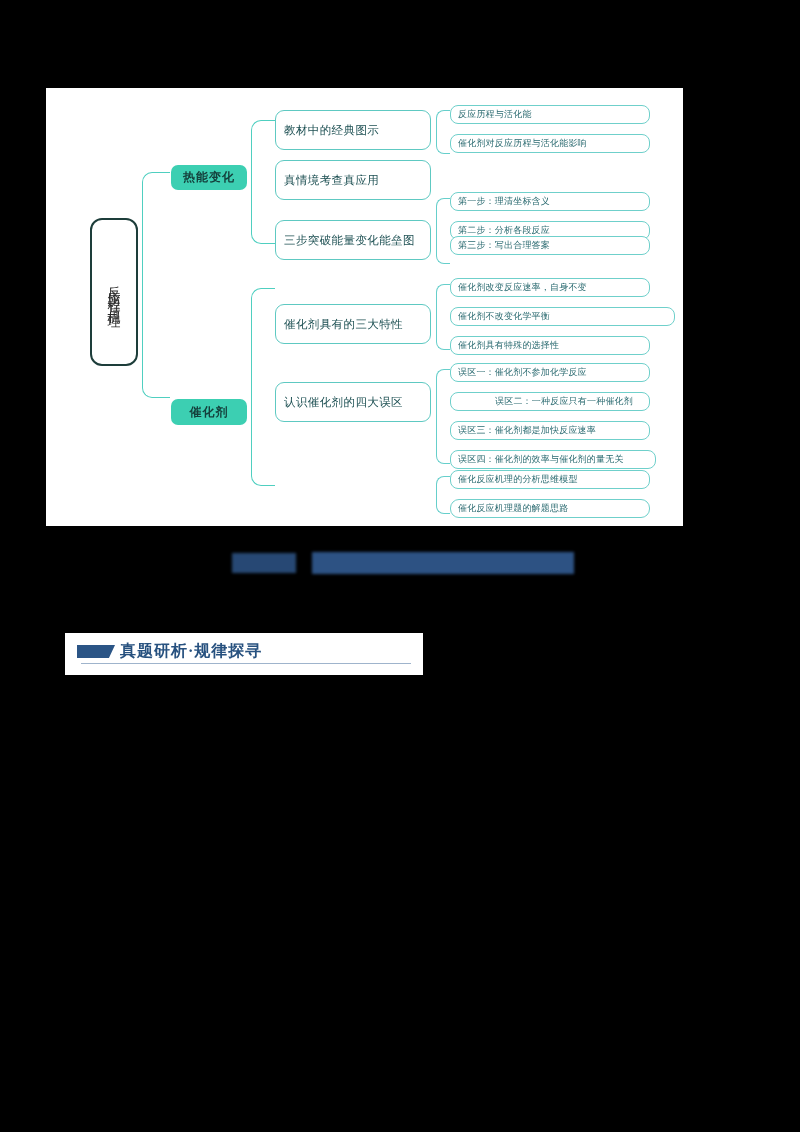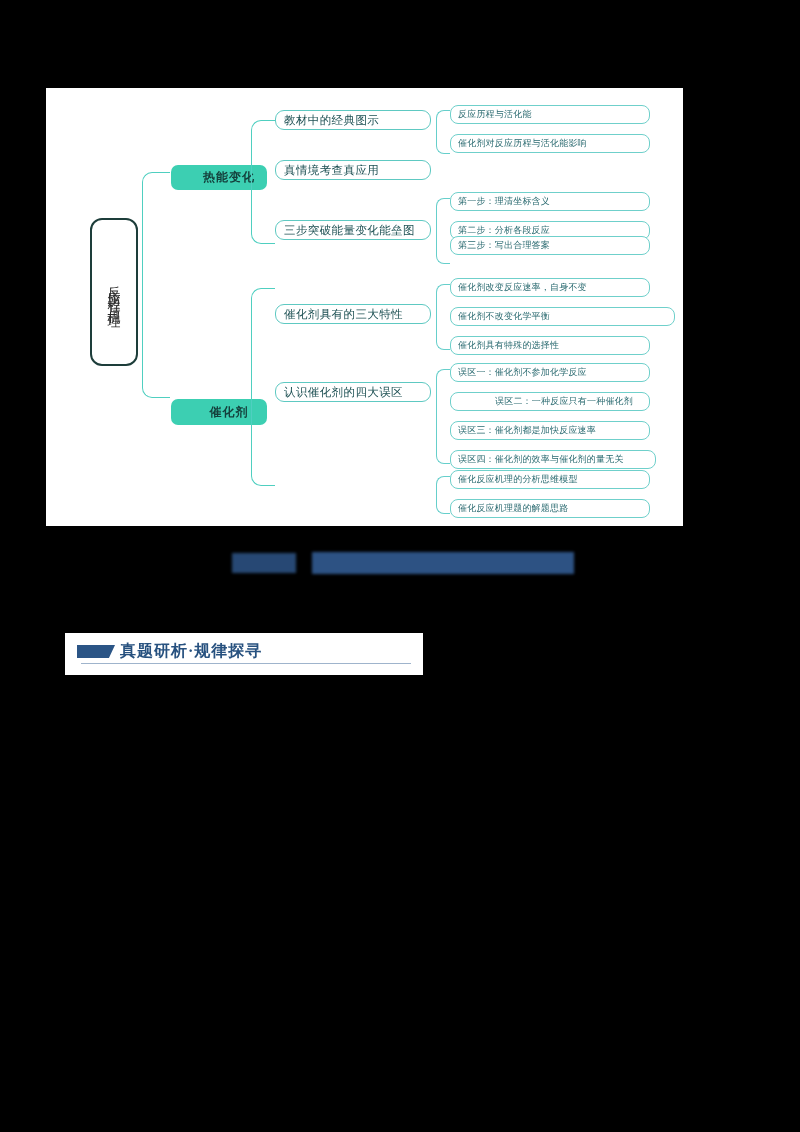--- a/index.html
+++ b/index.html
@@ -55,29 +55,28 @@
     background: #3ccfb2;
     border-radius: 7px;
     color: #14403c;
     font-size: 12px;
     font-weight: bold;
     display: flex;
     align-items: center;
     justify-content: center;
     letter-spacing: 1px;
     white-space: nowrap;
-    padding-left: 20px;
   }
   .pill-thermal { left: 125px; top: 77px; width: 76px; height: 25px; }
   .pill-catalyst { left: 125px; top: 311px; width: 76px; height: 26px; }
 
   
   .node3 {
     position: absolute;
-    height: 20px;
+    height: 40px;
     border: 1.6px solid #5ec9c2;
     border-radius: 9px;
     background: #ffffff;
     box-sizing: border-box;
     display: flex;
     align-items: center;
     padding-left: 8px;
     font-size: 11.5px;
     color: #1c4f52;
     white-space: nowrap;
@@ -282,21 +281,21 @@
     <span>误区三：催化剂都是加快反应速率</span>
   </div>
   <div class="leaf" style="left:404px; top:362px; width:206px;">
     <span>误区四：催化剂的效率与催化剂的量无关</span>
   </div>
 
   <div class="brace-thin" style="left:390px; top:388px; width:14px; height:38px;"></div>
   <div class="leaf" style="left:404px; top:382px; width:200px;">
     <span>催化反应机理的分析思维模型</span>
   </div>
-  <div class="leaf" style="left:404px; top:411px; width:200px;">
+  <div class="leaf" style="left:404px; top:411px; width:200px;border-radius:9px;">
     <span>催化反应机理题的解题思路</span>
   </div>
 
 </div>
 
 <div class="banner">
   <div class="banner-tag">
     
   </div>
   <div class="banner-bar">

